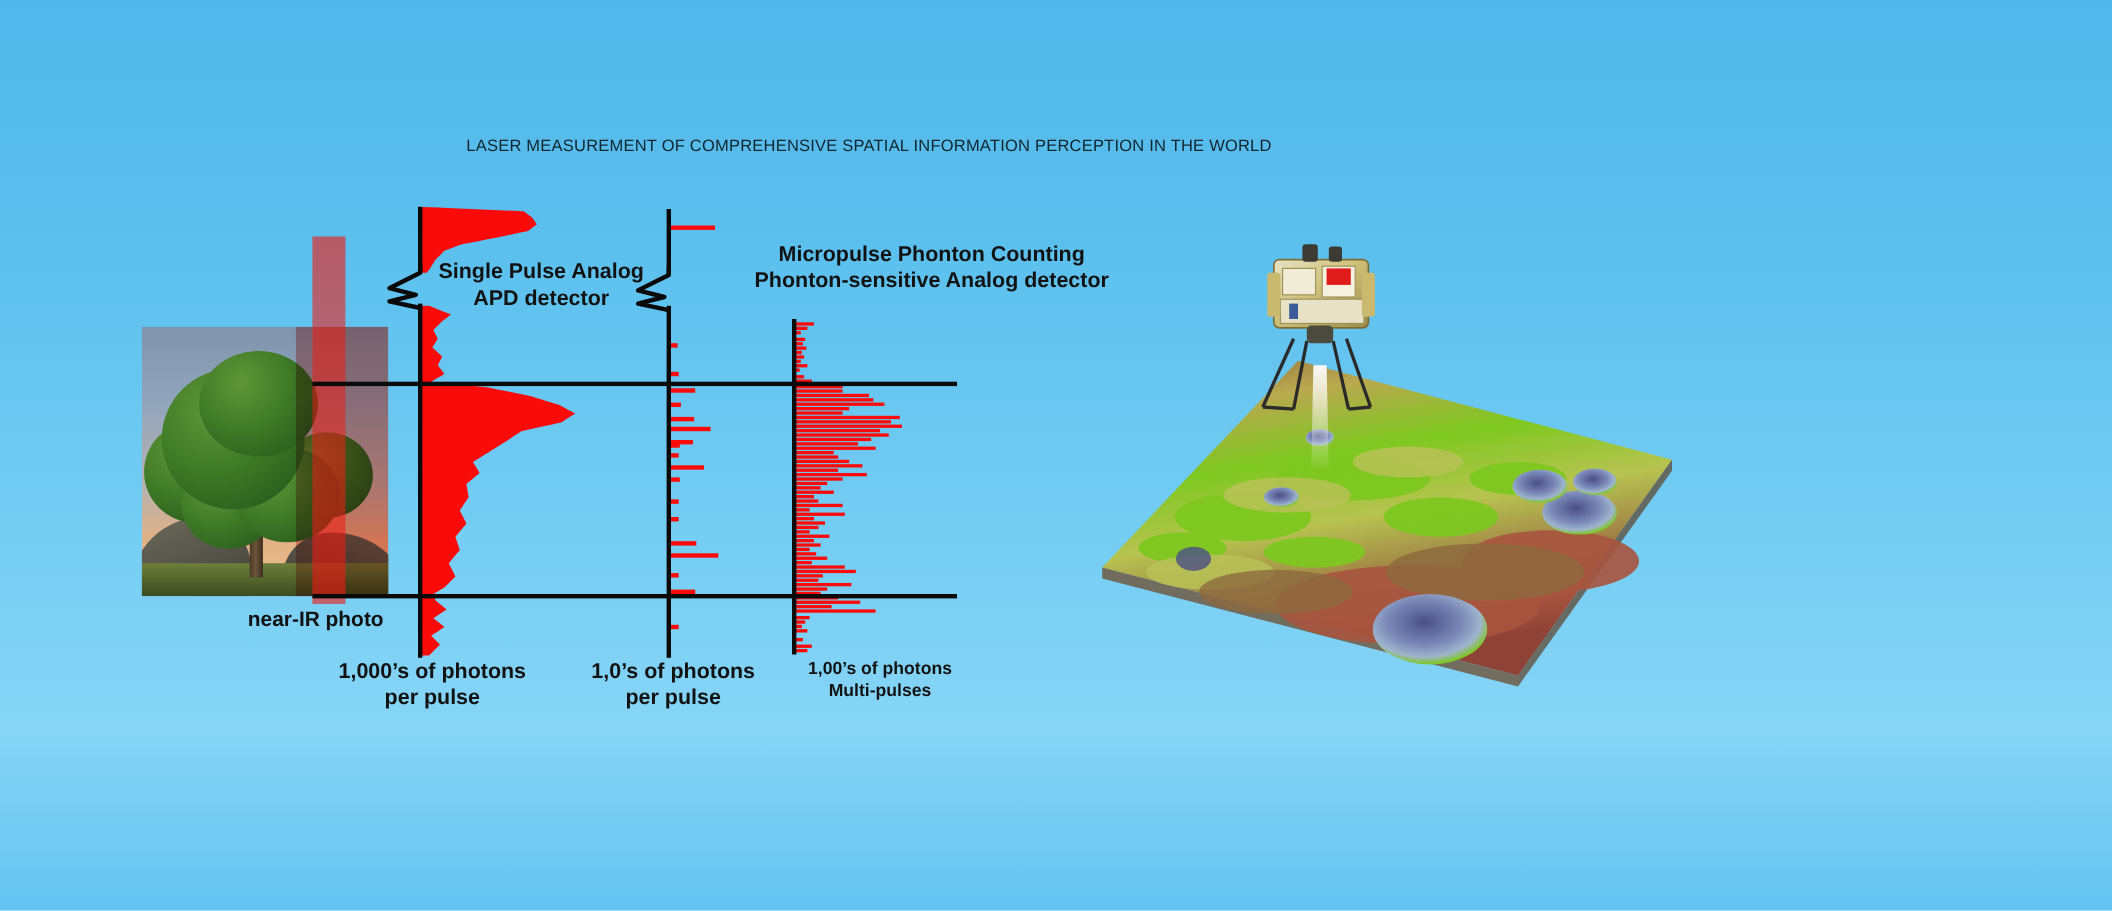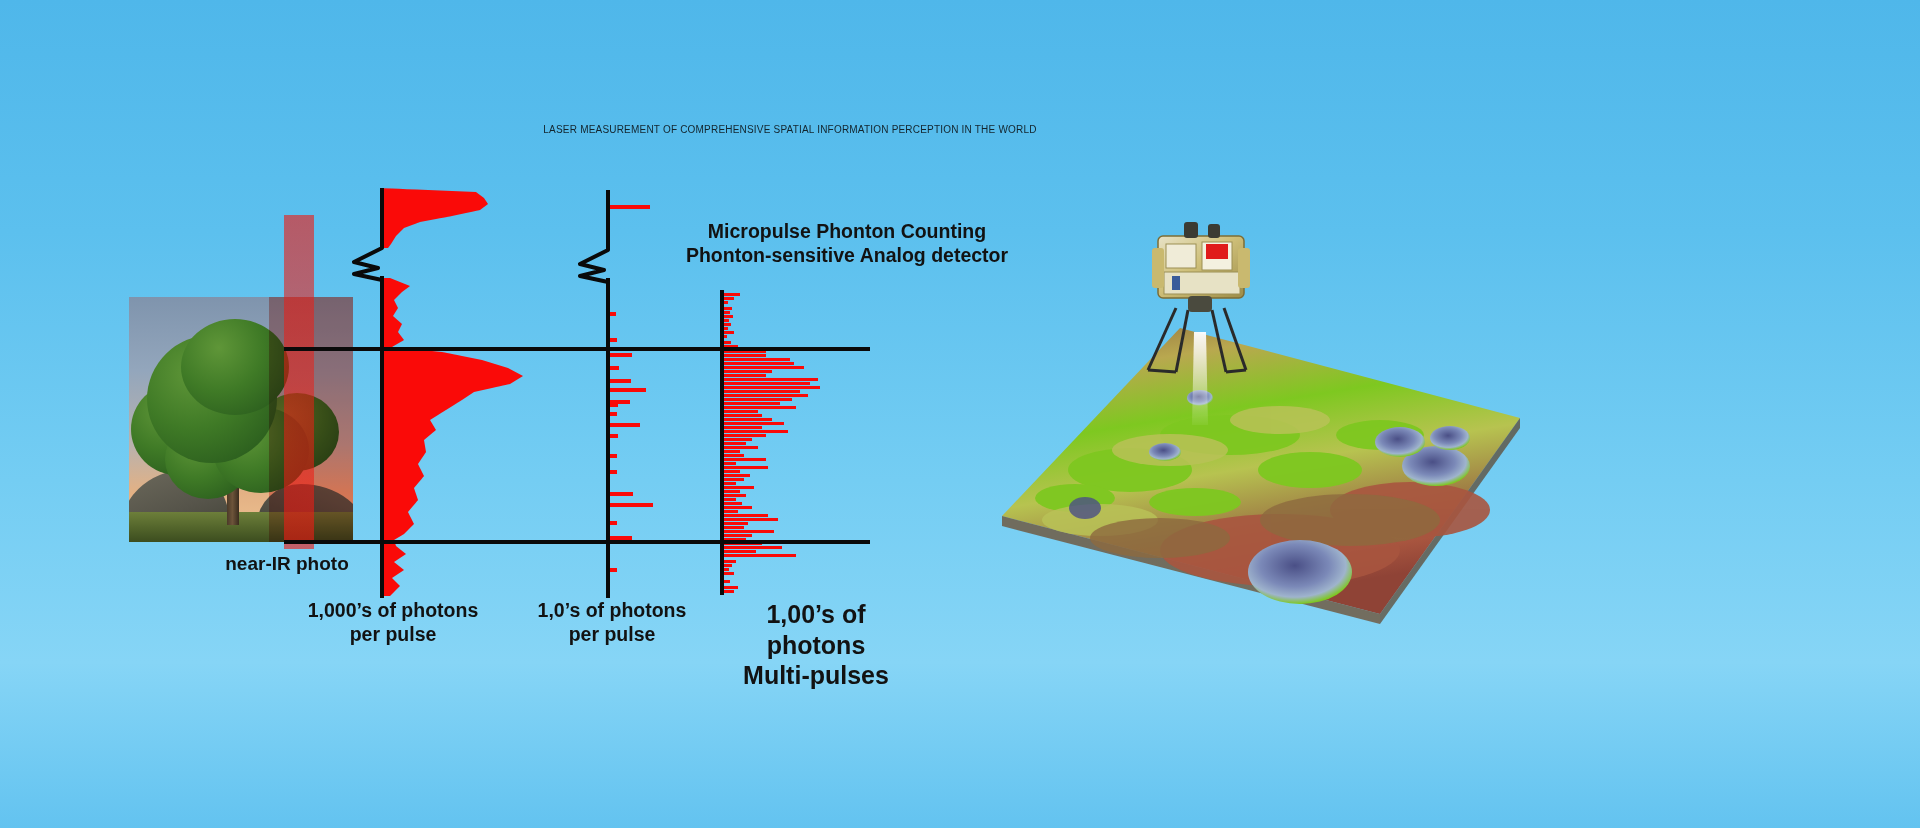--- a/index.html
+++ b/index.html
@@ -19,42 +19,42 @@
   #title-cn {
     position: absolute; left: 0; top: 52px; width: 1568px;
     text-align: center;
     font-size: 48px; font-weight: bold; letter-spacing: 2px;
     color: #111; white-space: pre;
     font-family: "DejaVu Sans", "Liberation Sans", sans-serif;
   }
   #title-en {
     position: absolute; left: 0; top: 124px; width: 1568px;
     text-align: center;
-    font-size: 10px; letter-spacing: 0.2px;
+    font-size: 15px; letter-spacing: 0.2px;
     color: #13242c; white-space: pre; padding-left: 12px;
   }
 
   
   .lbl {
     position: absolute;
     font-weight: bold;
     color: #121212;
     line-height: 1.22;
     white-space: pre-line;
     text-align: center;
   }
 
   #lbl-transmit { left: 182px; top: 180px; width: 200px; font-size: 19.5px; }
   #lbl-apd      { left: 352px; top: 236px; width: 280px; font-size: 19.5px; }
   #lbl-micro    { left: 642px; top: 220px; width: 410px; font-size: 19.5px; }
   #lbl-nearir   { left: 182px; top: 552px; width: 210px; font-size: 19px; }
 
   #lbl-b1 { left: 288px; top: 599px; width: 210px; font-size: 19.5px; }
   #lbl-b2 { left: 512px; top: 599px; width: 200px; font-size: 19.5px; }
-  #lbl-b3 { left: 716px; top: 599px; width: 200px; font-size: 25px; }
+  #lbl-b3 { left: 700px; top: 599px; width: 200px; font-size: 16px; }
 
   
   #photo {
     position: absolute; left: 129px; top: 297px; width: 224px; height: 245px;
     overflow: hidden;
   }
   .sky {
     position: absolute; inset: 0;
     background: linear-gradient(180deg, #7f94ad 0%, #93a6bc 30%, #b8b2ae 60%, #e3b184 80%, #f0c493 100%);
   }
@@ -155,20 +155,22 @@
     <div class="canopy c4"></div>
     <div class="canopy c6"></div>
     <div class="canopy c5"></div>
     <div class="canopy c1"></div>
     <div class="canopy c2"></div>
     <div id="photo-ir"></div>
   </div>
 
   <div id="laser-beam"></div>
 
+  <div class="lbl" id="lbl-apd">Single Pulse Analog
+APD detector</div>
   <div class="lbl" id="lbl-micro">Micropulse Phonton Counting
 Phonton-sensitive Analog detector</div>
   <div class="lbl" id="lbl-nearir">near-IR photo</div>
   <div class="lbl" id="lbl-b1">1,000’s of photons
 per pulse</div>
   <div class="lbl" id="lbl-b2">1,0’s of photons
 per pulse</div>
   <div class="lbl" id="lbl-b3">1,00’s of photons
 Multi-pulses</div>
 

